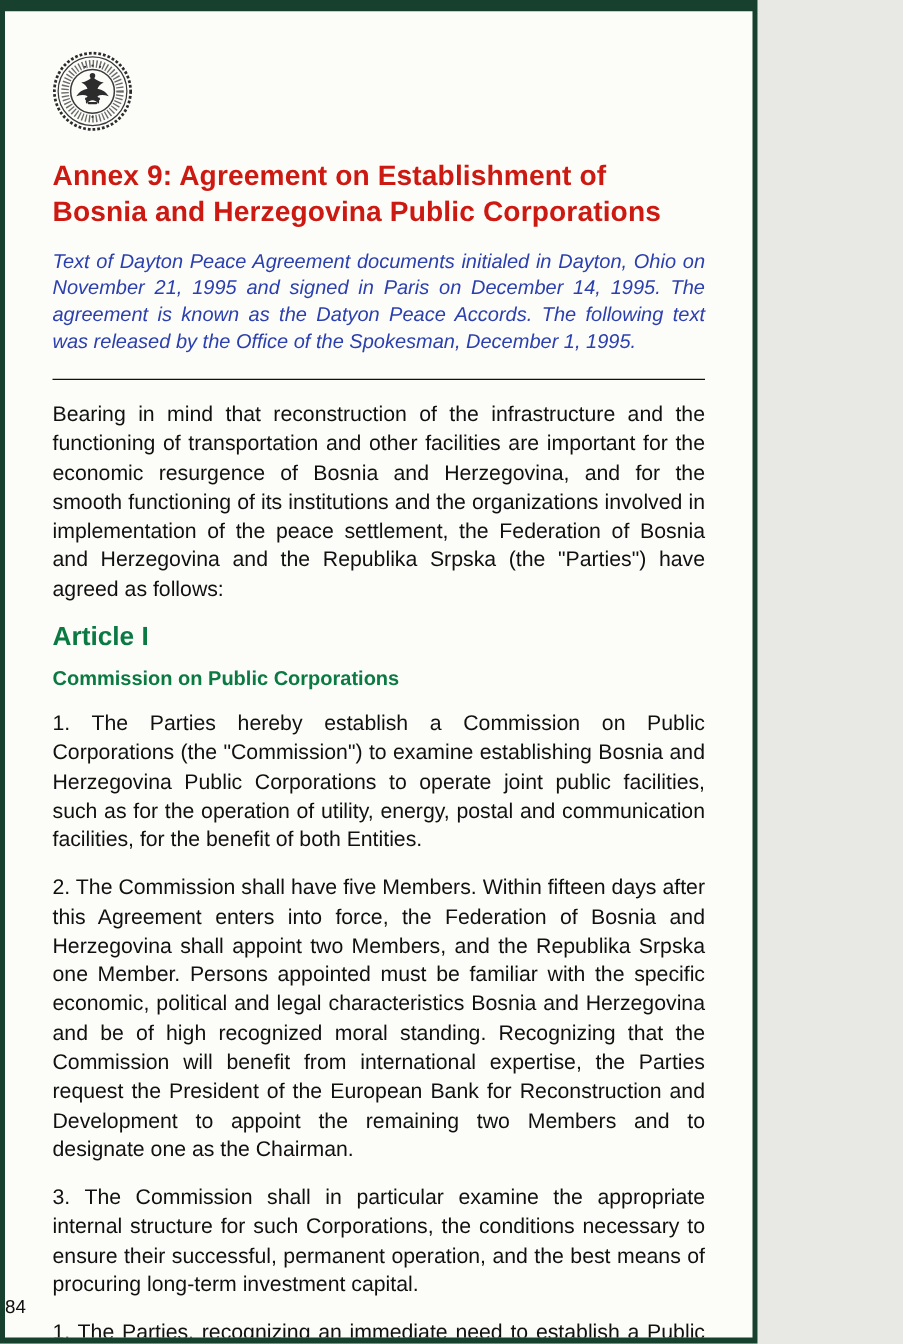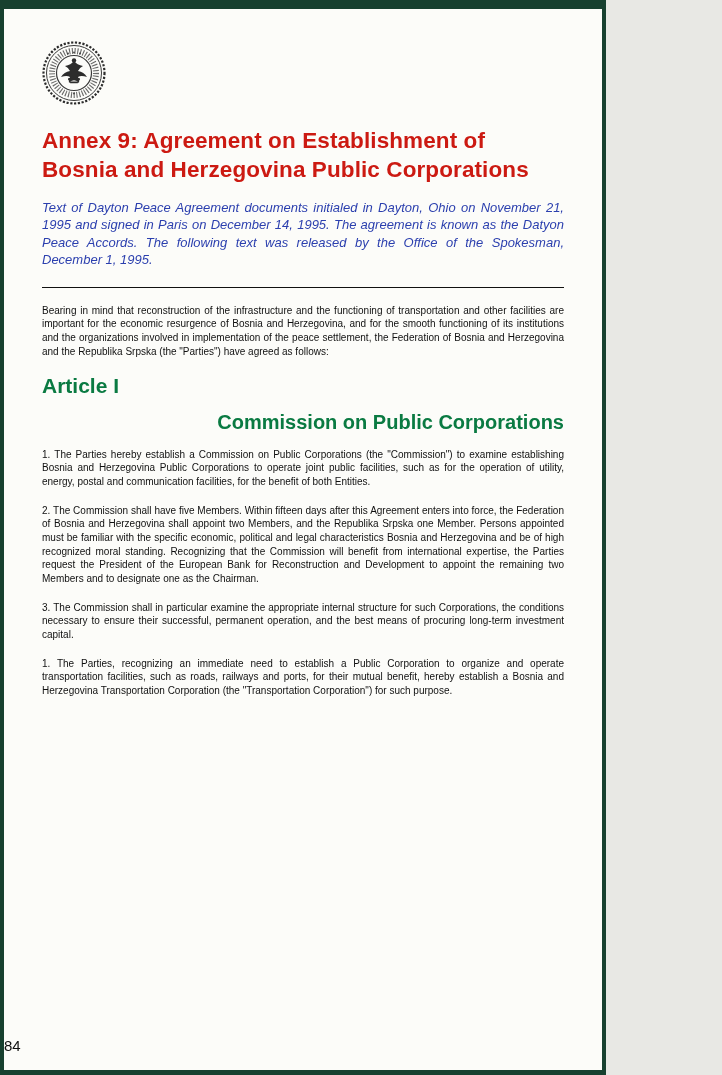--- a/index.html
+++ b/index.html
@@ -31,50 +31,49 @@
   .title {
     margin: 0 0 14px 0;
     font-size: 22.5px;
     line-height: 1.28;
     font-weight: bold;
     color: var(--title-red, #cc1a12);
     letter-spacing: 0.1px;
   }
   .note {
     margin: 0 0 18px 0;
-    font-size: 13px;
+    font-size: 16px;
     line-height: 1.35;
     font-style: italic;
     color: var(--note-blue, #2b3fae);
     text-align: justify;
   }
   .rule {
     border: none;
     border-top: 1.6px solid #111;
     margin: 0 0 16px 0;
   }
   .para {
     margin: 0 0 15px 0;
-    font-size: 10px;
+    font-size: 17px;
     line-height: 1.37;
     text-align: justify;
     color: #101010;
   }
   .green-heading {
     margin: 6px 0 13px 0;
     font-size: 21px;
     font-weight: bold;
     color: var(--heading-green, #0a7a42);
   }
   .green-subheading {
     margin: 0 0 14px 0;
-    font-size: 20px;
+    font-size: 16px;
     font-weight: bold;
     color: var(--heading-green, #0a7a42);
-    text-align: right;
   }
   .pagenum {
     position: absolute;
     bottom: 16px;
     left: 0;
     right: 0;
     text-align: left;
     font-size: 15px;
     color: #111;
   }

